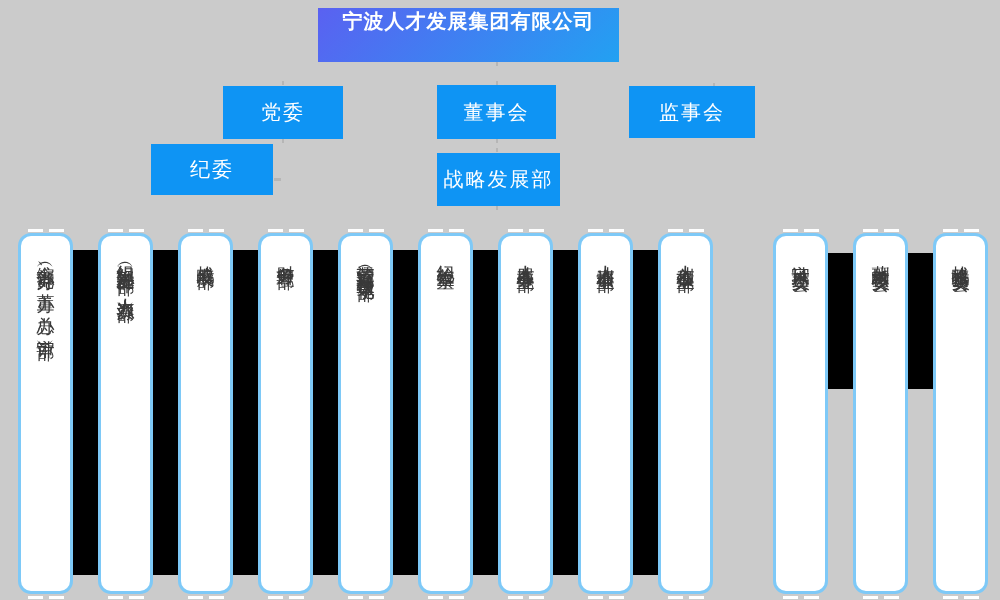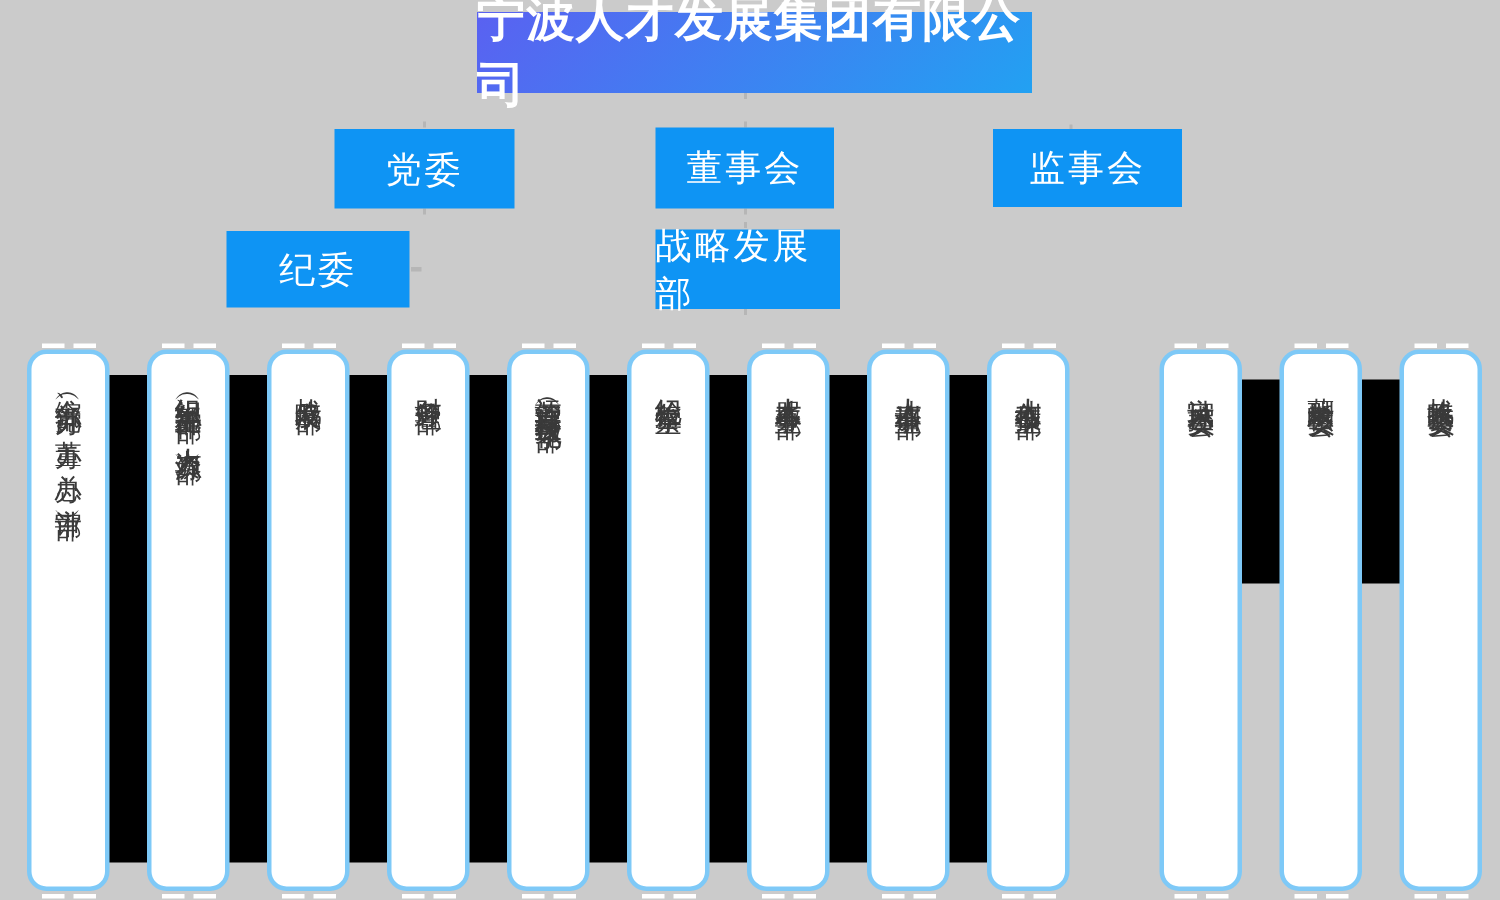--- a/index.html
+++ b/index.html
@@ -10,36 +10,36 @@
   .stage {
     position: relative;
     width: 1000px;
     height: 600px;
     background: var(--background, #cbcbcb);
     overflow: hidden;
   }
   .banner {
     position: absolute;
     left: 318px; top: 8px;
-    width: 370px; height: 54px;
+    width: 301px; height: 54px;
     background: linear-gradient(135deg, var(--banner-gradient-start, #5a61f1) 0%, var(--banner-gradient-end, #22a1f2) 100%);
     color: #fff;
-    font-size: 32px;
+    font-size: 20px;
     font-weight: bold;
     letter-spacing: 1px;
     display: flex;
-    align-items: center;
+    align-items: flex-start;
     justify-content: center;
     z-index: 3;
   }
   .bluebox {
     position: absolute;
     background: var(--node-blue, #0e94f4);
     color: #fff;
-    font-size: 24px;
+    font-size: 20px;
     font-weight: 500;
     letter-spacing: 2px;
     display: flex;
     align-items: center;
     justify-content: center;
     z-index: 3;
   }
   .band {
     position: absolute;
     background: var(--band-black, #000);
@@ -97,24 +97,24 @@
   </div>
   <div class="band band-main"></div>
   <div class="band band-right"></div>
   <div id="nodes">
       <div class="bluebox" style="left: 223px; top: 86px; width: 120px; height: 53px;">
         <span>党委</span>
       </div>
       <div class="bluebox" style="left: 437px; top: 85px; width: 119px; height: 54px;">
         <span>董事会</span>
       </div>
-      <div class="bluebox" style="left: 662px; top: 86px; width: 126px; height: 52px;">
+      <div class="bluebox" style="left: 629px; top: 86px; width: 126px; height: 52px;">
         <span>监事会</span>
       </div>
-      <div class="bluebox" style="left: 151px; top: 154px; width: 122px; height: 51px;">
+      <div class="bluebox" style="left: 151px; top: 144px; width: 122px; height: 51px;">
         <span>纪委</span>
       </div>
       <div class="bluebox" style="left: 437px; top: 153px; width: 123px; height: 53px;">
         <span>战略发展部</span>
       </div>
     </div>
   <div id="cols">
       <div class="col" style="left: 18px;">
         <span class="col-text">综合部（党办、董办、总办、审计部）</span>
       </div>

